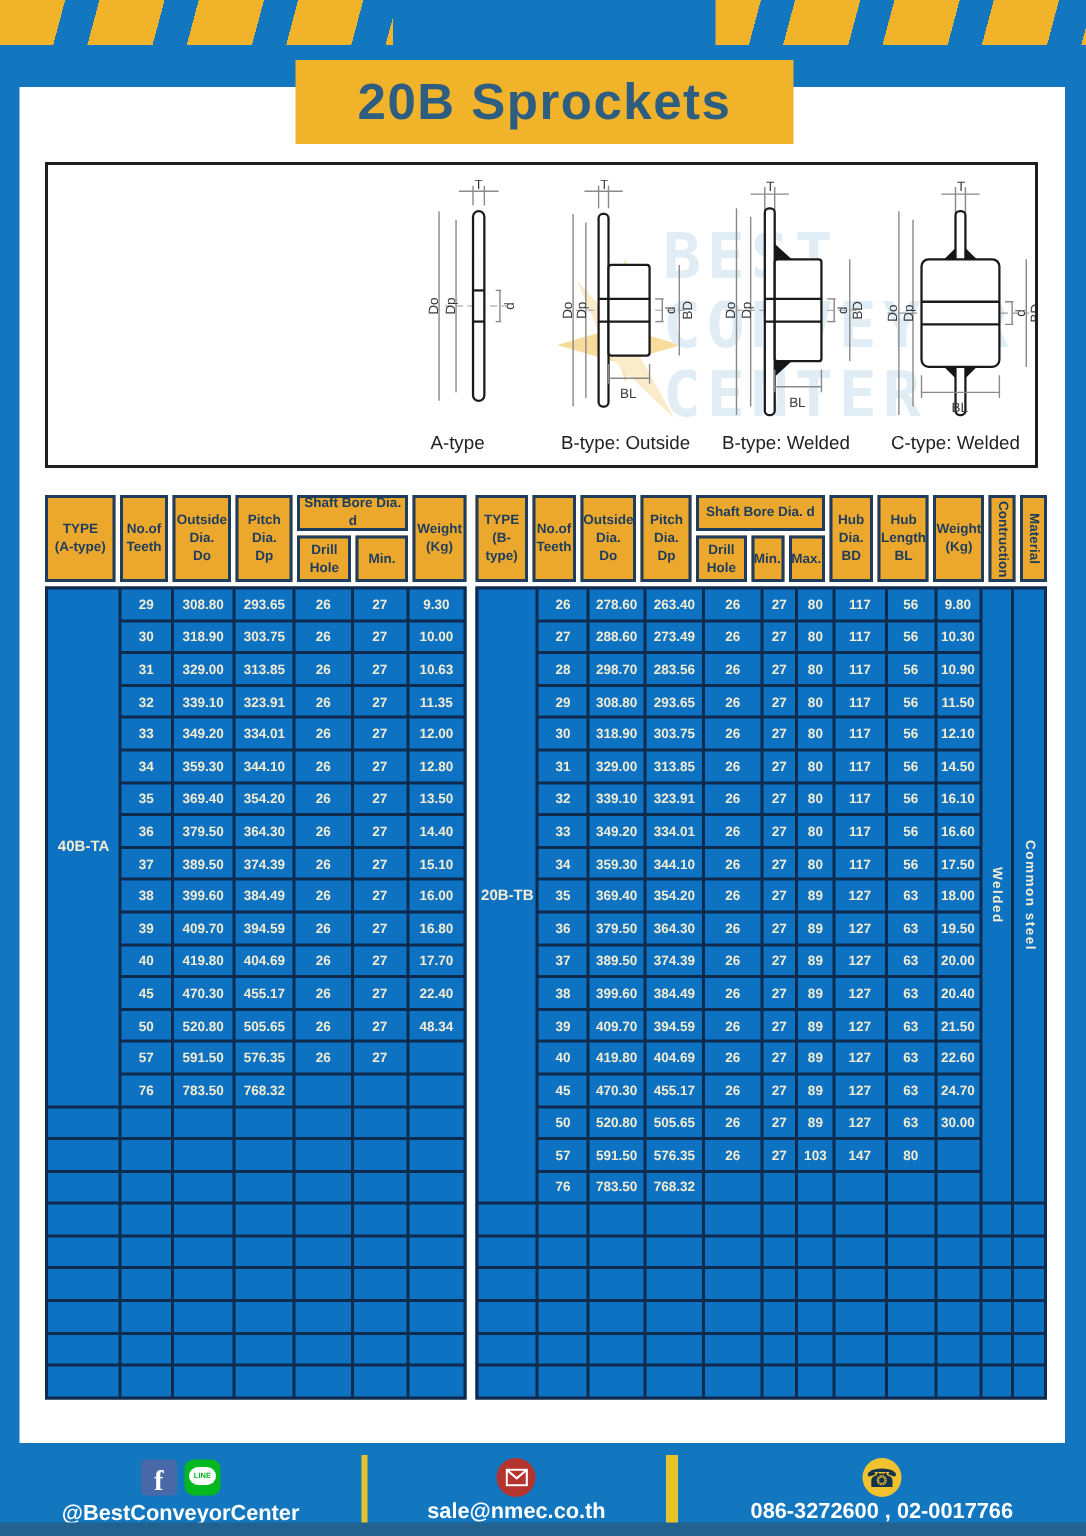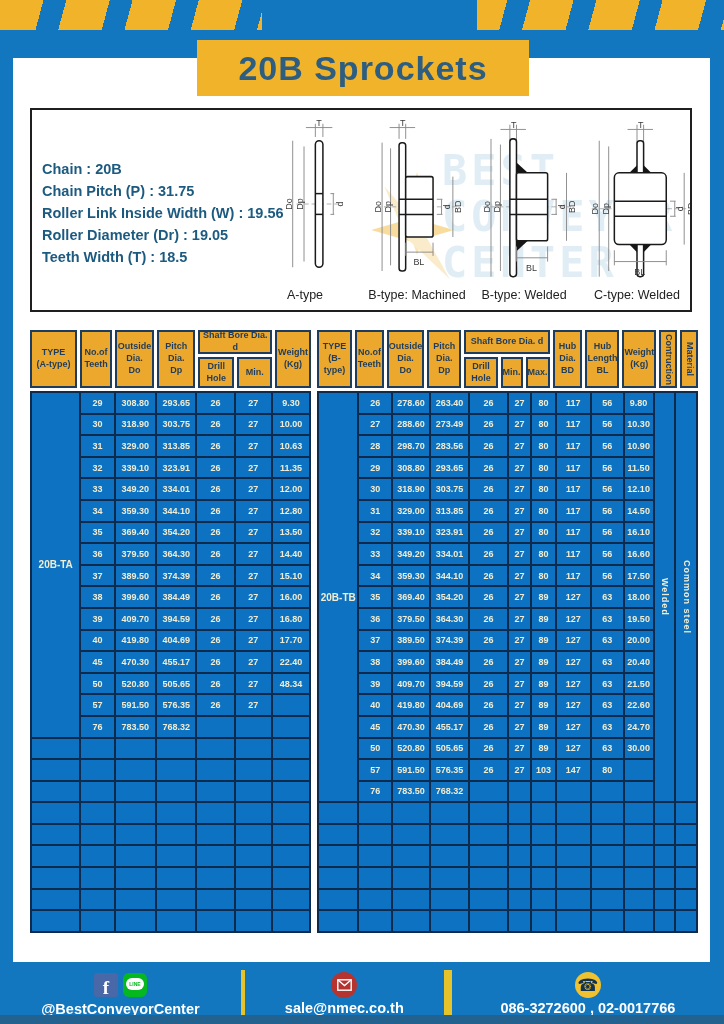--- a/index.html
+++ b/index.html
@@ -126,27 +126,20 @@
       <path d="M8 55 L46 44 L84 55 L46 66 Z" fill="#f0b32a"></path>
       <path d="M20 15 L55 55 L80 100 L40 62 Z" fill="#f6d68c"></path>
     </svg>
     <div class="wm-text">
       <div>BEST</div>
       <div>CONVEYOR</div>
       <div>CENTER</div>
     </div>
   </div>
 
-  <div class="specs">
-    <div>Chain : 20B</div>
-    <div>Chain Pitch (P) : 31.75</div>
-    <div>Roller Link Inside Width (W) : 19.56</div>
-    <div>Roller Diameter (Dr) : 19.05</div>
-    <div>Teeth Width (T) : 18.5</div>
-  </div>
 
   <div class="diagram" style="left:230px;width:85px;height:168px;">
     <svg viewBox="0 -8 85 178" width="85" height="168">
       <line class="dim" x1="44" y1="0" x2="72" y2="0"></line>
       <line class="dim" x1="54" y1="-4" x2="54" y2="10"></line>
       <line class="dim" x1="62" y1="-4" x2="62" y2="10"></line>
       <text class="dimtext" x="58" y="-1" text-anchor="middle" dy="-1">T</text>
       <line class="dim" x1="30" y1="14" x2="30" y2="148"></line>
       <line class="dim" x1="42" y1="20" x2="42" y2="142"></line>
       <line class="cline" x1="34" y1="81" x2="80" y2="81"></line>
@@ -183,21 +176,21 @@
       <line class="dim" x1="43" y1="122" x2="43" y2="136"></line>
       <line class="dim" x1="72" y1="122" x2="72" y2="136"></line>
       <line class="dim" x1="43" y1="132" x2="72" y2="132"></line>
       <text class="dimtext" transform="rotate(-90 14 84)" x="14" y="87" text-anchor="middle">Do</text>
       <text class="dimtext" transform="rotate(-90 24 84)" x="24" y="87" text-anchor="middle">Dp</text>
       <text class="dimtext" transform="rotate(-90 87 84)" x="87" y="87" text-anchor="middle">d</text>
       <text class="dimtext" transform="rotate(-90 99 84)" x="99" y="87" text-anchor="middle">BD</text>
       <text class="dimtext" x="57" y="146" text-anchor="middle">BL</text>
     </svg>
   </div>
-  <div class="diag-caption" style="left:325px;width:120px;">B-type: Machined</div>
+  <div class="diag-caption" style="left:325px;width:120px;">B-type: Outside</div>
 
   <div class="diagram" style="left:435px;width:115px;height:168px;">
     <svg viewBox="0 -8 115 178" width="115" height="168">
       <line class="dim" x1="32" y1="2" x2="59" y2="2"></line>
       <line class="dim" x1="42" y1="-3" x2="42" y2="14"></line>
       <line class="dim" x1="49" y1="-3" x2="49" y2="14"></line>
       <text class="dimtext" x="46" y="0" text-anchor="middle">T</text>
       <line class="dim" x1="22" y1="12" x2="22" y2="158"></line>
       <line class="dim" x1="32" y1="18" x2="32" y2="152"></line>
       <line class="cline" x1="14" y1="84" x2="108" y2="84"></line>
@@ -284,21 +277,21 @@
     </div>
     <div class="hcell" style="grid-column:6;grid-row:2;">
       <span>Min.</span>
     </div>
     <div class="hcell rspan" style="grid-column:7;">
       <span>Weight</span>
       <span>(Kg)</span>
     </div>
   </div>
   <div class="tbody" id="bodyA">
-      <div class="cell type-cell" style="grid-area: 1 / 1 / span 16;">20B-TA</div>
+      <div class="cell type-cell" style="grid-area: 1 / 1 / span 16;">40B-TA</div>
       <div class="cell" style="grid-area: 1 / 2;">29</div>
       <div class="cell" style="grid-area: 1 / 3;">308.80</div>
       <div class="cell" style="grid-area: 1 / 4;">293.65</div>
       <div class="cell" style="grid-area: 1 / 5;">26</div>
       <div class="cell" style="grid-area: 1 / 6;">27</div>
       <div class="cell" style="grid-area: 1 / 7;">9.30</div>
       <div class="cell" style="grid-area: 2 / 2;">30</div>
       <div class="cell" style="grid-area: 2 / 3;">318.90</div>
       <div class="cell" style="grid-area: 2 / 4;">303.75</div>
       <div class="cell" style="grid-area: 2 / 5;">26</div>

